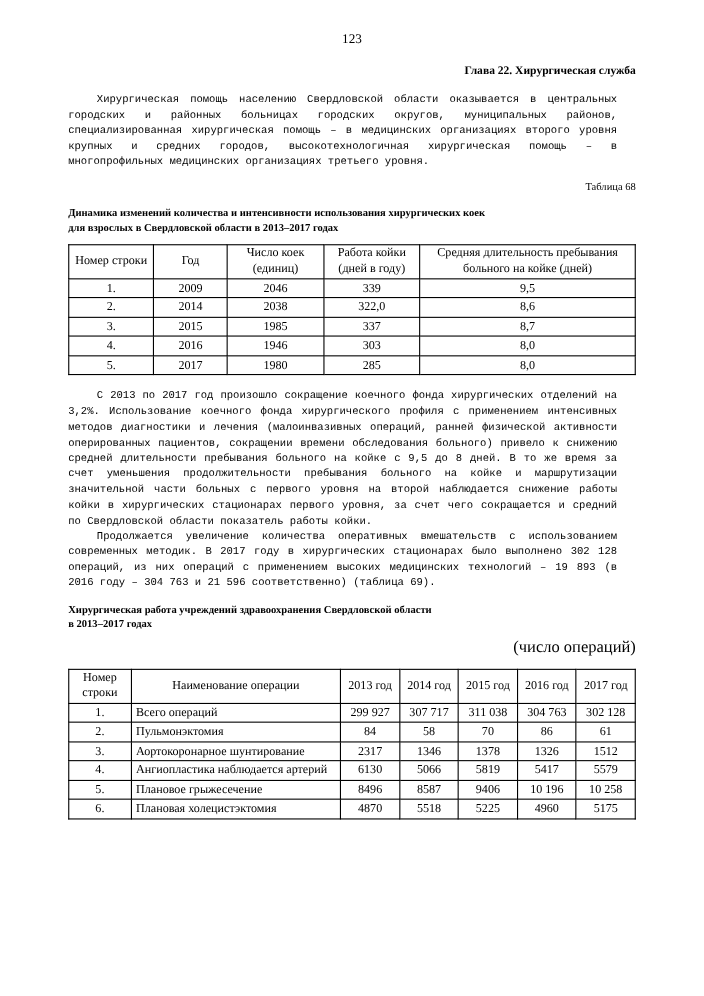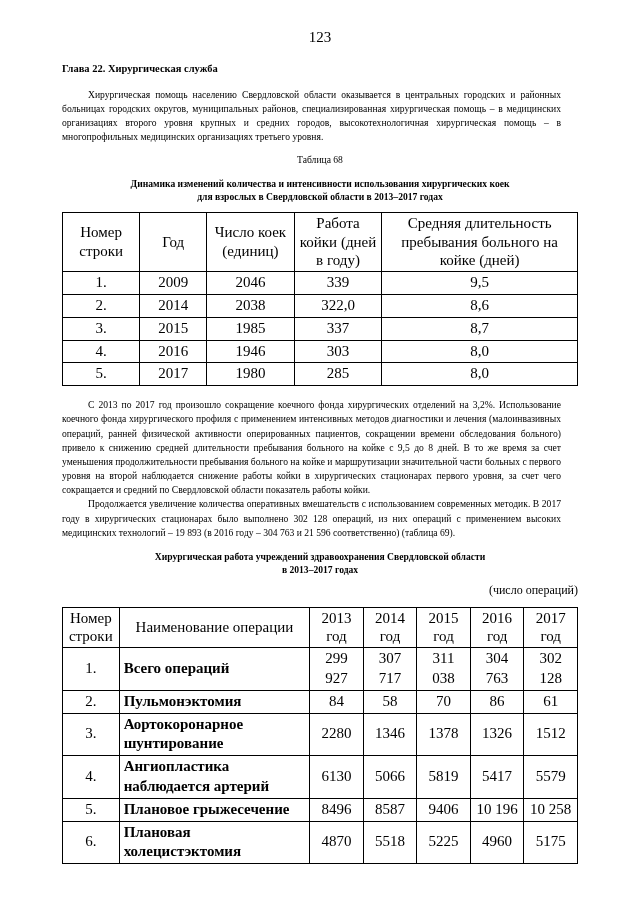--- a/index.html
+++ b/index.html
@@ -18,60 +18,61 @@
   .page {
     position: relative;
     width: 640px;
     height: 905px;
     box-sizing: border-box;
     padding: 28px 62px 20px 62px;
     background: #fff;
   }
   .page-number {
     text-align: center;
-    font-size: 15px;
+    font-size: 12px;
     margin-bottom: 14px;
   }
   .chapter-title {
-    text-align: left;
+    text-align: right;
     font-weight: bold;
     font-size: 10.5px;
     margin-bottom: 12px;
   }
   p.body-text {
     margin: 0 17px 0 0;
     text-align: justify;
     text-indent: 26px;
     font-size: 9.6px;
     line-height: 1.48;
+    font-family: Liberation Mono, monospace;
   }
   .spacer-12 { height: 12px; }
   .table-label {
-    text-align: center;
+    text-align: right;
     font-size: 9.6px;
     margin-top: 10px;
   }
   .table-title {
-    text-align: center;
+    text-align: left;
     font-weight: bold;
     font-size: 9.6px;
     margin-top: 10px;
     line-height: 1.4;
   }
   .units-note {
     text-align: right;
-    font-size: 12px;
+    font-size: 15px;
     margin-top: 6px;
     margin-bottom: 2px;
   }
   table.doc-table {
     border-collapse: collapse;
     width: 100%;
     margin-top: 8px;
-    font-size: 15px;
+    font-size: 11px;
   }
   table.doc-table td, table.doc-table th {
     border: 1px solid #000;
     padding: 1px 3px;
     text-align: center;
     vertical-align: middle;
     font-weight: normal;
   }
   table.doc-table th {
     line-height: 1.25;
@@ -82,21 +83,21 @@
   .t1 col.c4 { width: 17%; }
   .t1 col.c5 { width: 38%; }
 
   .t2 col.d1 { width: 11%; }
   .t2 col.d2 { width: 37%; }
   .t2 col.d3 { width: 10.4%; }
   .t2 col.d4 { width: 10.4%; }
   .t2 col.d5 { width: 10.4%; }
   .t2 col.d6 { width: 10.4%; }
   .t2 col.d7 { width: 10.4%; }
-  .t2 td.name-cell { text-align: left; padding-left: 4px; font-weight: bold; }
+  .t2 td.name-cell { text-align: left; padding-left: 4px; }
 </style>
 </head>
 <body>
 
 <div class="page">
 
   <div class="page-number">123</div>
 
   <div class="chapter-title">Глава 22. Хирургическая служба</div>
 
@@ -214,21 +215,21 @@
         <td class="name-cell">Пульмонэктомия</td>
         <td>84</td>
         <td>58</td>
         <td>70</td>
         <td>86</td>
         <td>61</td>
       </tr>
       <tr>
         <td>3.</td>
         <td class="name-cell">Аортокоронарное шунтирование</td>
-        <td>2280</td>
+        <td>2317</td>
         <td>1346</td>
         <td>1378</td>
         <td>1326</td>
         <td>1512</td>
       </tr>
       <tr>
         <td>4.</td>
         <td class="name-cell">Ангиопластика наблюдается артерий</td>
         <td>6130</td>
         <td>5066</td>

